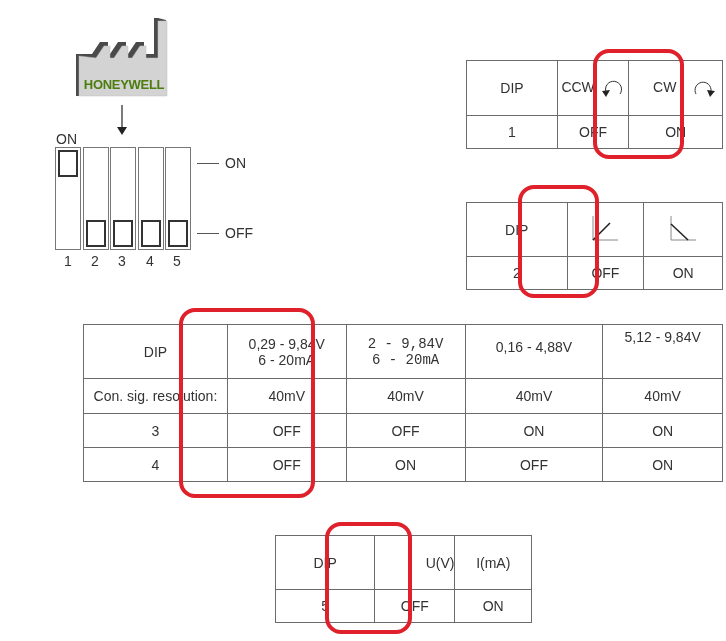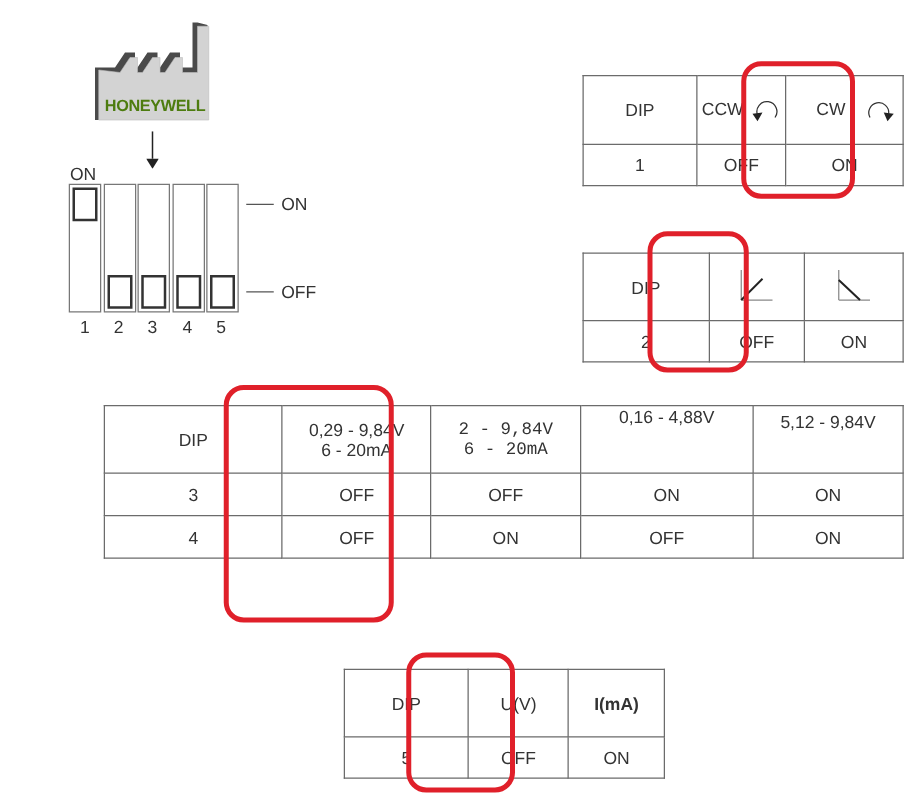--- a/index.html
+++ b/index.html
@@ -129,22 +129,29 @@
       <tr style="height:54px;">
     <td style="width:147px;">DIP</td>
     <td style="width:122px;">
       <div>0,29 - 9,84V</div>
       <div>6 - 20mA</div>
     </td>
     <td style="width:122px;font-family:Liberation Mono, monospace;">
       <div>2 - 9,84V</div>
       <div>6 - 20mA</div>
     </td>
-    <td style="width:142px; vertical-align:top; ">0,16 - 4,88V</td>
+    <td style="width:142px; vertical-align:top; padding-top:14px;">0,16 - 4,88V</td>
     <td style="width:123px; vertical-align:top; padding-top:4px;">5,12 - 9,84V</td>
+  </tr>
+  <tr style="height:35px;">
+    <td>Con. sig. resolution:</td>
+    <td>40mV</td>
+    <td>40mV</td>
+    <td>40mV</td>
+    <td>40mV</td>
   </tr>
   <tr style="height:34px;">
     <td>3</td>
     <td>OFF</td>
     <td>OFF</td>
     <td>ON</td>
     <td>ON</td>
   </tr>
   <tr style="height:34px;">
     <td>4</td>
@@ -154,22 +161,22 @@
     <td>ON</td>
   </tr>
 </tbody>
   </table>
 <div class="redbox" style="left:179px; top:308px; width:136px; height:190px;"></div>
 
 <table class="dip" style="left:229px; top:535px; width:257px;">
   <tbody>
       <tr style="height:54px;">
     <td style="width:99px;">DIP</td>
-    <td style="width:80px;">U(V)</td>
-    <td style="width:76px;font-weight:bold;">I(mA)</td>
+    <td style="width:80px;text-align:right;">U(V)</td>
+    <td style="width:76px;">I(mA)</td>
   </tr>
   <tr style="height:33px;">
     <td>5</td>
     <td>OFF</td>
     <td>ON</td>
   </tr>
 </tbody>
   </table>
 <div class="redbox" style="left:325px; top:522px; width:87px; height:112px;"></div>
 

